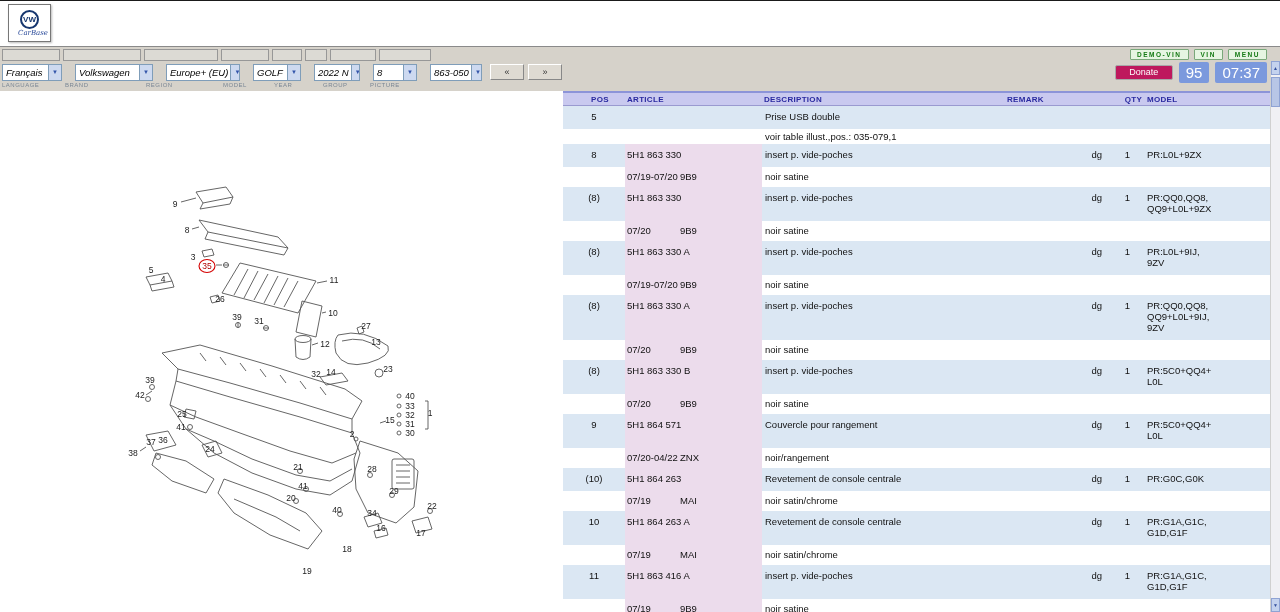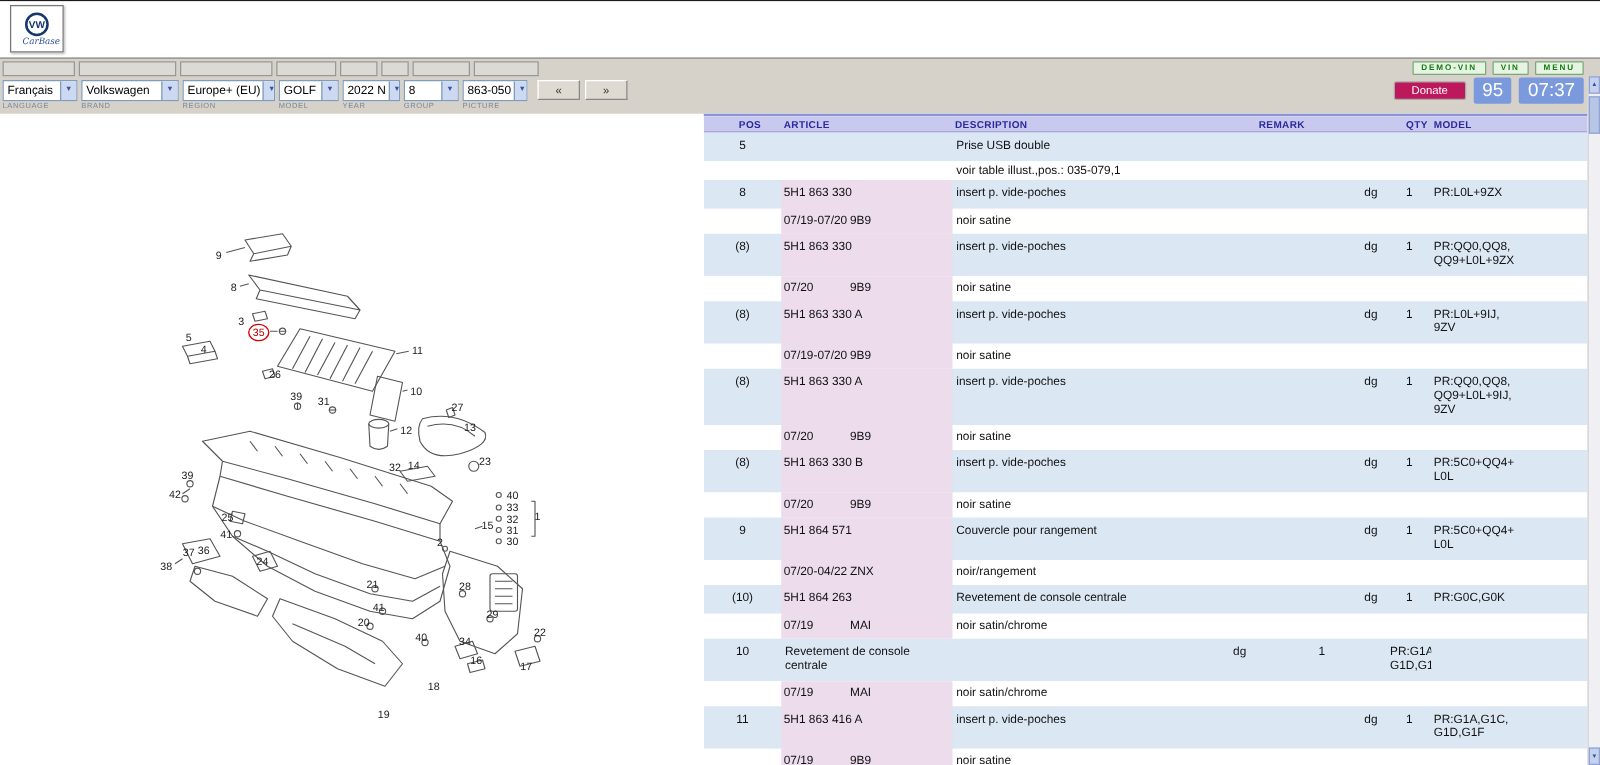--- a/index.html
+++ b/index.html
@@ -36,21 +36,21 @@
   .boxrow > :nth-child(3){width:74px} .boxrow > :nth-child(4){width:48px}
   .boxrow > :nth-child(5){width:30px} .boxrow > :nth-child(6){width:22px}
   .boxrow > :nth-child(7){width:46px} .boxrow > :nth-child(8){width:52px}
   .greenbtns { position:absolute; top:2px; right:13px; display:flex; gap:5px; }
   .gbtn {
     height:11px; background:#e6f5e2; border:1px solid #7aa87a; color:#157a15;
     font-size:6.5px; font-weight:bold; letter-spacing:1.5px;
     padding:0 6px; display:flex; align-items:center; border-radius:1px;
   }
   .selrow { position:absolute; top:16px; left:2px; right:13px; height:18px; display:flex; align-items:center; }
-  .selects { display:flex; gap:3px; }
+  .selects { display:flex; gap:13px;font-style:italic; }
   .select {
     height:17px; background:#fff; border:1px solid #7f9db9;
     display:flex; align-items:center; justify-content:space-between;
     font-size:9.5px; color:#000; padding-left:3px; overflow:hidden; white-space:nowrap;
   }
   .selarrow {
     width:13px; height:15px; flex:none; background:#cdd9f0; border-left:1px solid #7f9db9;
     color:#3355aa; font-size:6px; display:flex; align-items:center; justify-content:center; margin-left:2px;
   }
   .selects > :nth-child(1), .lblrow > :nth-child(1){width:60px}
@@ -474,20 +474,21 @@
       <div class="trow sub">
         <div class="c pos"></div>
         <div class="c art pink"><span class="date">07/19</span><span>MAI</span></div>
         <div class="c desc">noir satin/chrome</div>
         <div class="c rem"></div>
         <div class="c qty"></div>
         <div class="c model"></div>
       </div>
       <div class="trow main">
         <div class="c pos">10</div>
+        <div class="c art pink">5H1 864 263 A</div>
         <div class="c desc">Revetement de console centrale</div>
         <div class="c rem">dg</div>
         <div class="c qty">1</div>
         <div class="c model">PR:G1A,G1C,
 G1D,G1F</div>
       </div>
       <div class="trow sub">
         <div class="c pos"></div>
         <div class="c art pink"><span class="date">07/19</span><span>MAI</span></div>
         <div class="c desc">noir satin/chrome</div>

